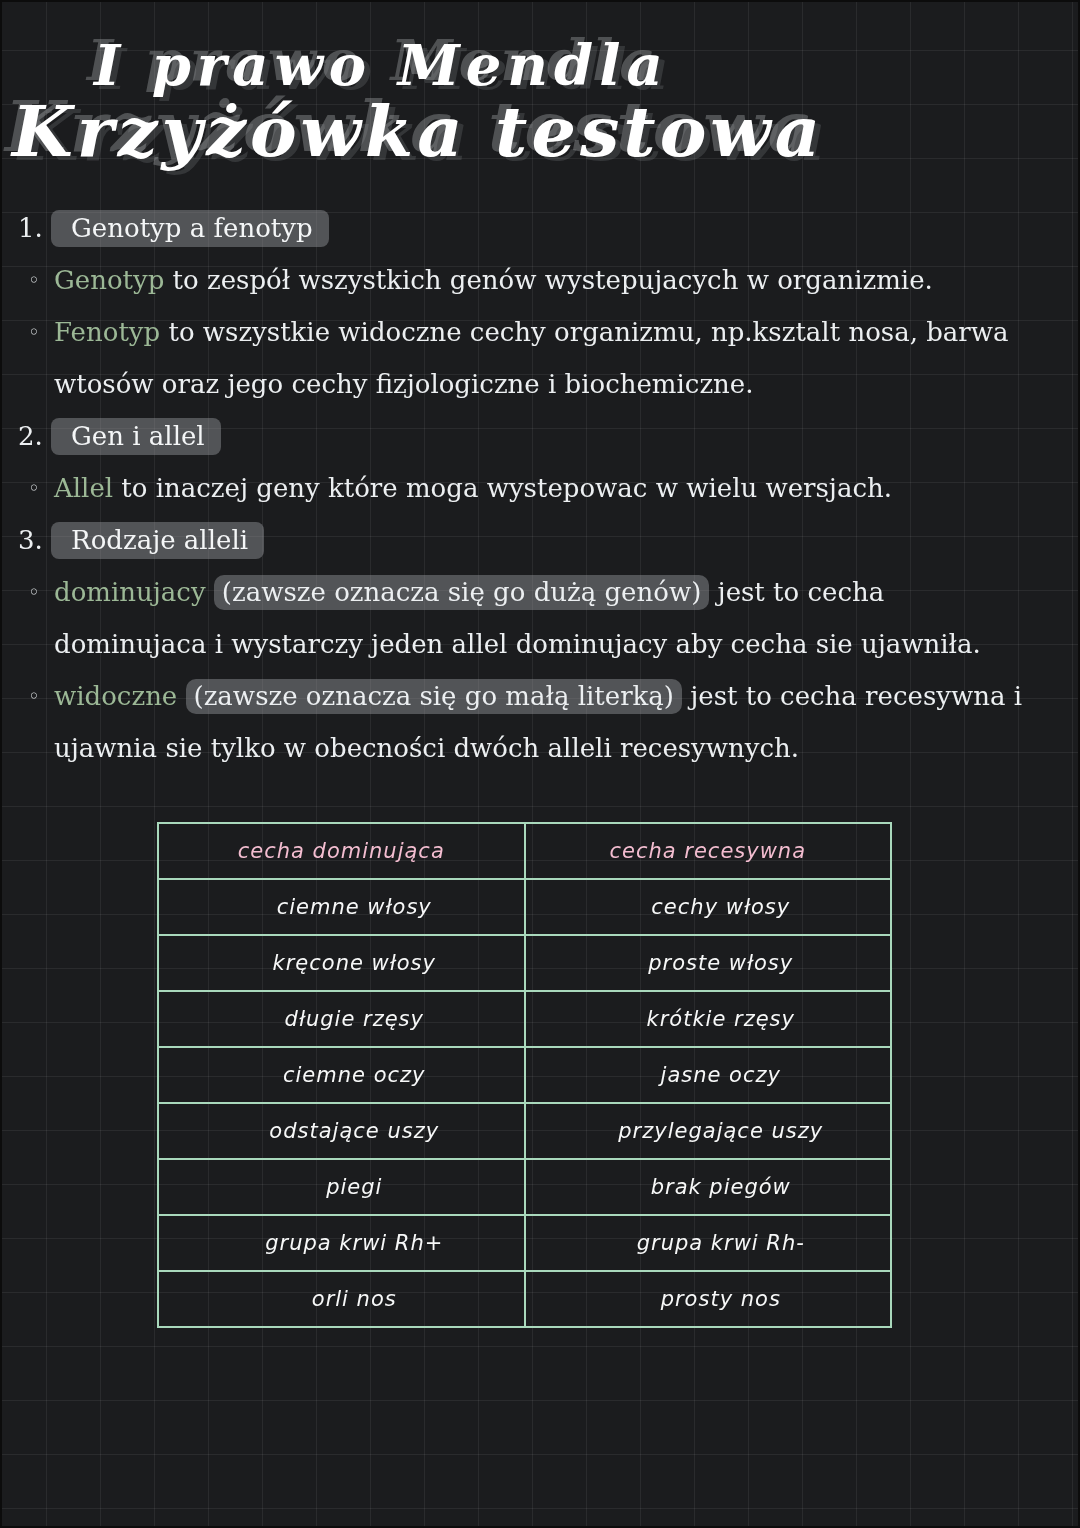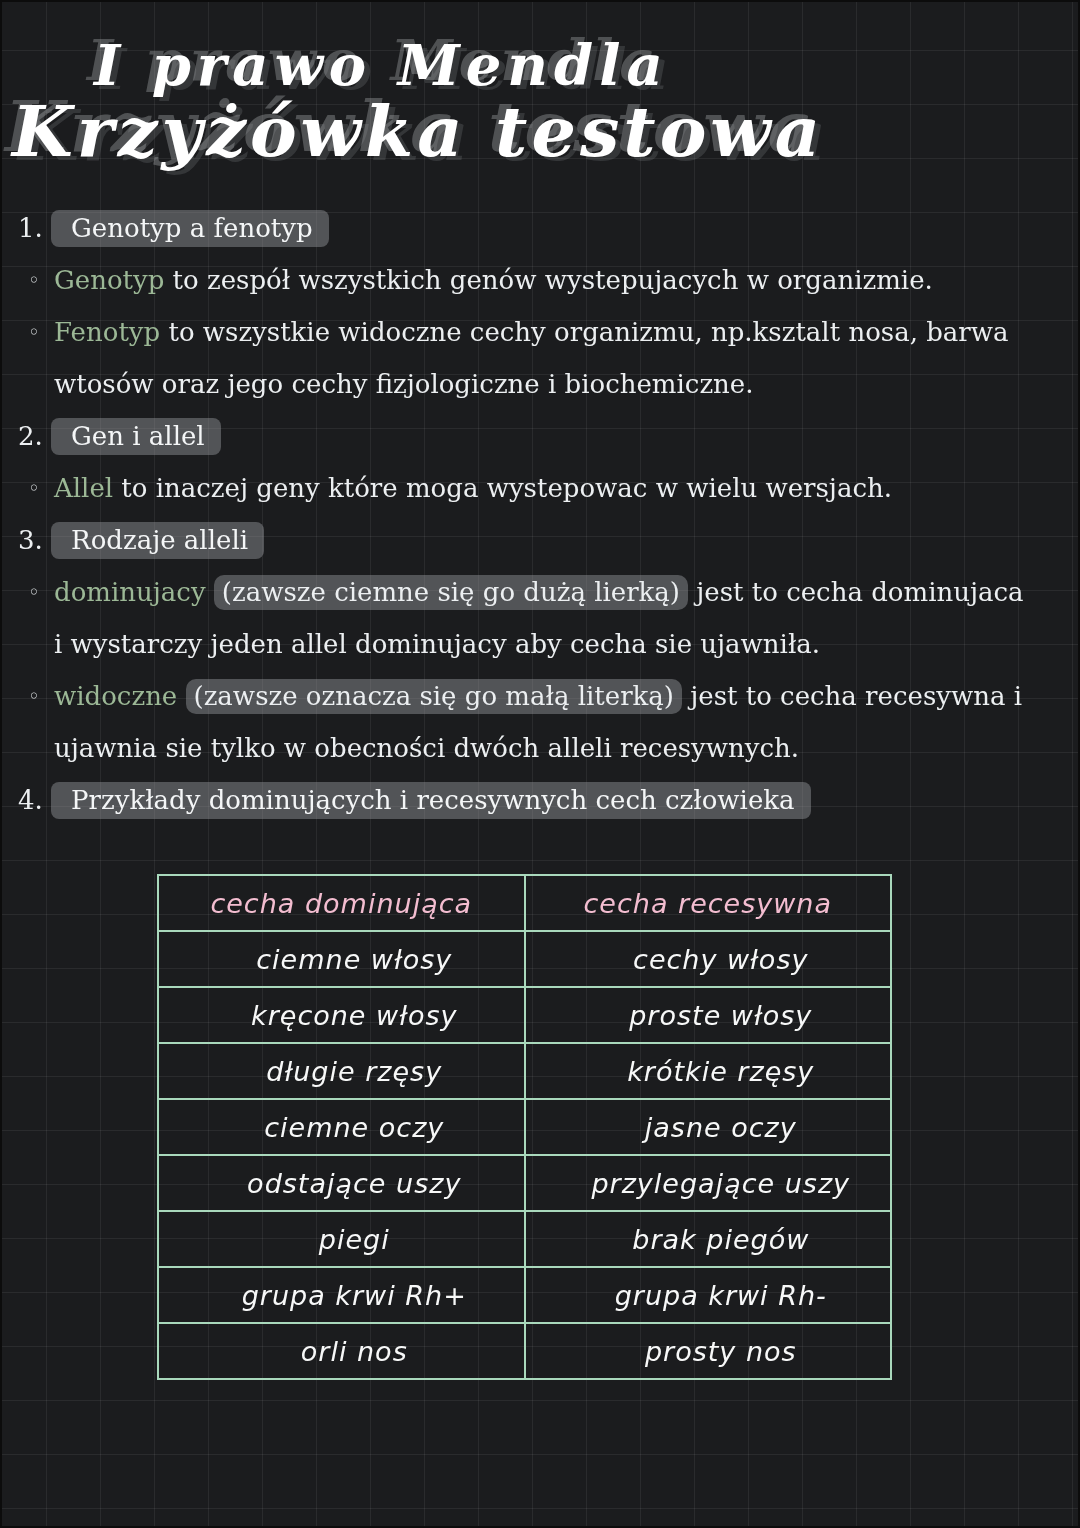--- a/index.html
+++ b/index.html
@@ -93,21 +93,21 @@
     box-decoration-break: clone;
     -webkit-box-decoration-break: clone;
   }
   
   .traits-table {
     border-collapse: collapse;
     width: 735px;
     margin: 48px 0 0 155px;
     font-family: "DejaVu Sans", sans-serif;
     font-style: italic;
-    font-size: 27px;
+    font-size: 21px;
     table-layout: fixed;
   }
   .traits-table th,
   .traits-table td {
     border: 2px solid #a9d9bc;
     height: 50px;
     padding: 2px 10px;
     text-align: center;
     font-weight: normal;
     letter-spacing: 1px;
@@ -135,25 +135,22 @@
         <div class="section-heading"><span class="sec-num">1. </span><span class="heading-highlight">Genotyp a fenotyp</span></div>
         <div class="bullet"><span class="bullet-marker">◦</span><span class="seg-term">Genotyp</span><span class="seg-normal"> to zespół wszystkich genów wystepujacych w organizmie.</span></div>
         <div class="bullet"><span class="bullet-marker">◦</span><span class="seg-term">Fenotyp</span><span class="seg-normal"> to wszystkie widoczne cechy organizmu, np.ksztalt nosa, barwa wtosów oraz jego cechy fizjologiczne i biochemiczne.</span></div>
       </div>
       <div class="section">
         <div class="section-heading"><span class="sec-num">2. </span><span class="heading-highlight">Gen i allel</span></div>
         <div class="bullet"><span class="bullet-marker">◦</span><span class="seg-term">Allel</span><span class="seg-normal"> to inaczej geny które moga wystepowac w wielu wersjach.</span></div>
       </div>
       <div class="section">
         <div class="section-heading"><span class="sec-num">3. </span><span class="heading-highlight">Rodzaje alleli</span></div>
-        <div class="bullet"><span class="bullet-marker">◦</span><span class="seg-term">dominujacy</span><span class="seg-normal"> </span><span class="seg-highlight">(zawsze ciemne się go dużą lierką)</span><span class="seg-normal"> jest to cecha dominujaca i wystarczy jeden allel dominujacy aby cecha sie ujawniła.</span></div>
+        <div class="bullet"><span class="bullet-marker">◦</span><span class="seg-term">dominujacy</span><span class="seg-normal"> </span><span class="seg-highlight">(zawsze oznacza się go dużą genów)</span><span class="seg-normal"> jest to cecha dominujaca i wystarczy jeden allel dominujacy aby cecha sie ujawniła.</span></div>
         <div class="bullet"><span class="bullet-marker">◦</span><span class="seg-term">widoczne</span><span class="seg-normal"> </span><span class="seg-highlight">(zawsze oznacza się go małą literką)</span><span class="seg-normal"> jest to cecha recesywna i ujawnia sie tylko w obecności dwóch alleli recesywnych.</span></div>
-      </div>
-      <div class="section">
-        <div class="section-heading"><span class="sec-num">4. </span><span class="heading-highlight">Przykłady dominujących i recesywnych cech człowieka</span></div>
       </div>
     </div>
 
   <table class="traits-table">
     <thead>
       <tr>
           <th>cecha dominująca</th>
           <th>cecha recesywna</th>
         </tr>
     </thead>

